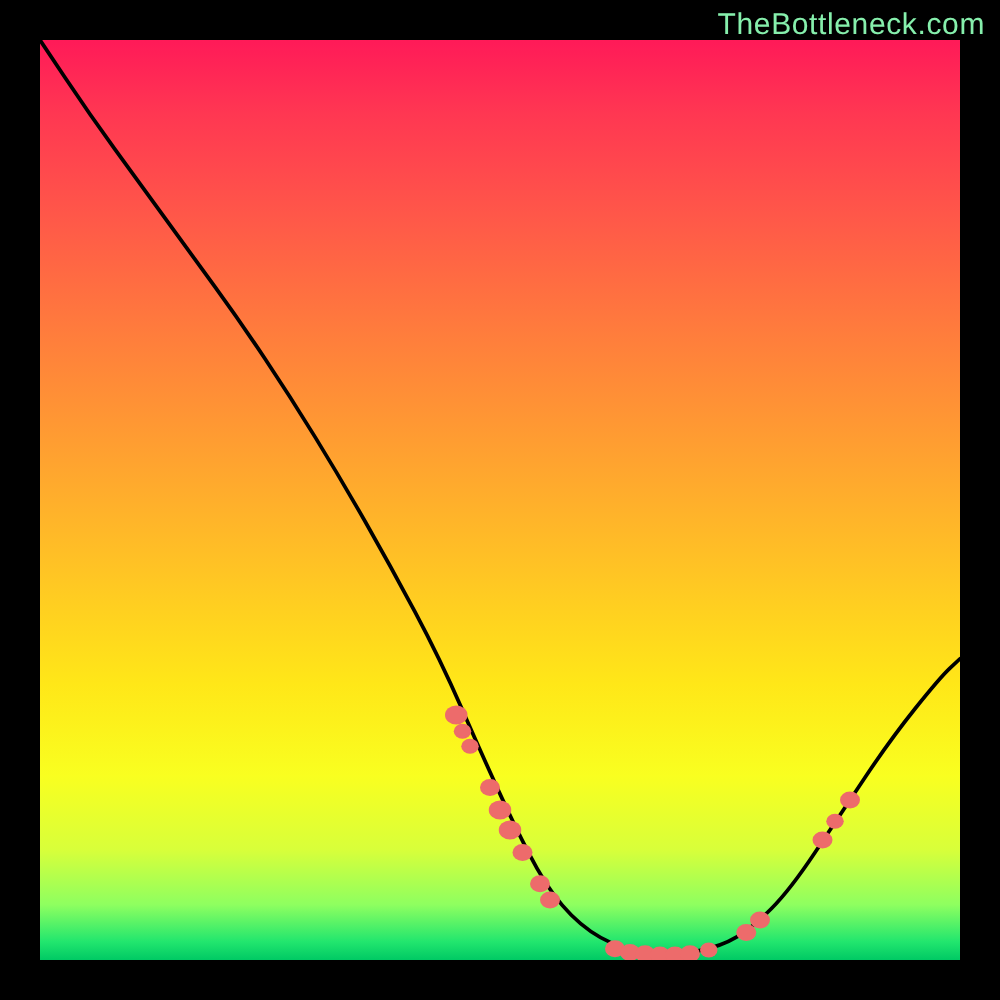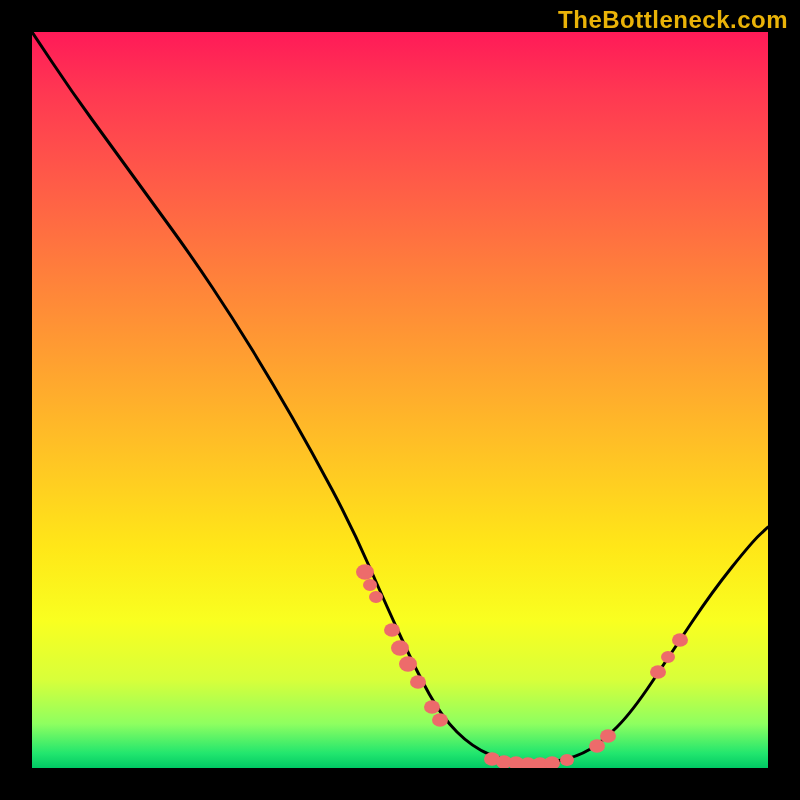--- a/index.html
+++ b/index.html
@@ -14,23 +14,23 @@
   .frame {
     position: relative;
     width: 800px;
     height: 800px;
     background: #000;
   }
   .watermark {
     position: absolute;
     top: 6px;
     right: 12px;
-    color: #eab308;
+    color: #86efac;
     font-size: 24px;
-    font-weight: 700;
+    font-weight: 400;
     letter-spacing: 0.5px;
     z-index: 5;
   }
   .plot-area {
     position: absolute;
     left: 32px;
     top: 32px;
     width: 736px;
     height: 736px;
     overflow: hidden;

